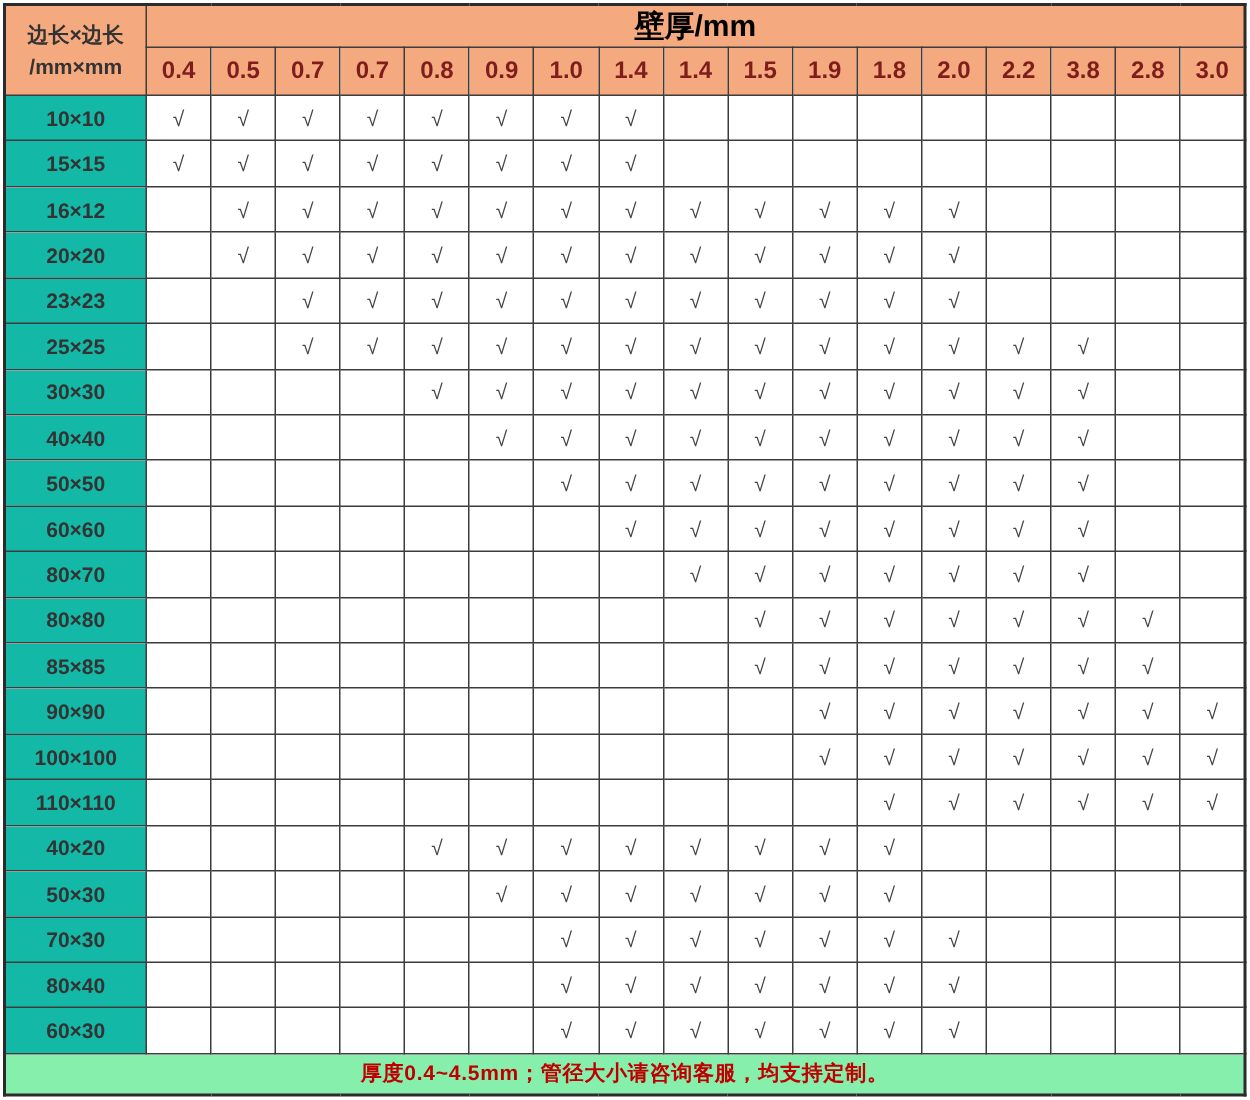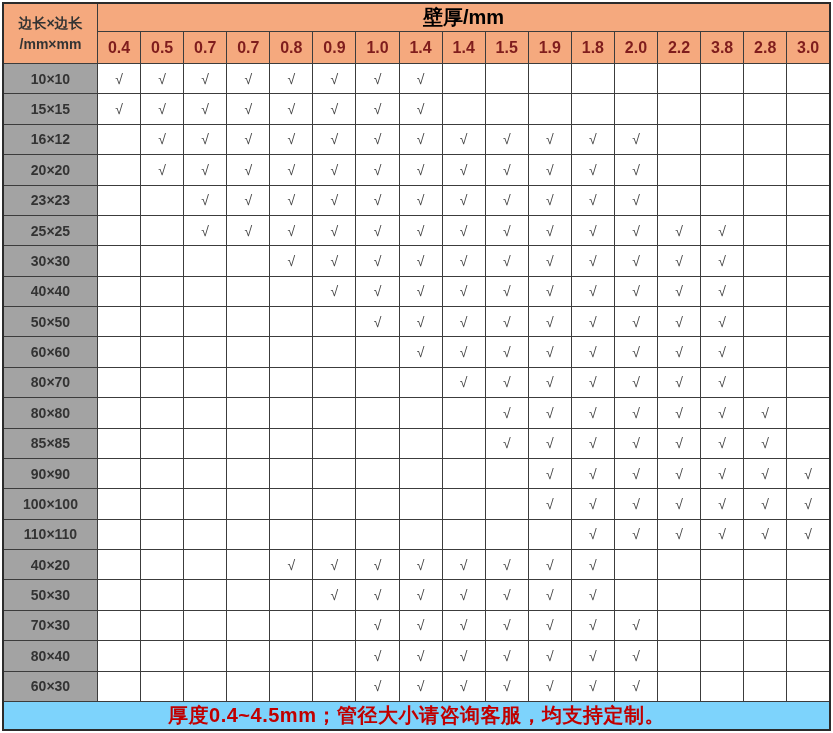--- a/index.html
+++ b/index.html
@@ -50,36 +50,36 @@
   }
   th.col-th {
     background: #f5a97e;
     color: #7f1d1d;
     font-size: 16px;
     font-weight: 700;
     height: 31px;
   }
   
   th.row-label {
-    background: #a3a3a3;
+    background: #14b8a6;
     color: #333333;
     font-size: 14px;
     font-weight: 700;
   }
   td.cell {
     background: #ffffff;
     color: #454545;
     font-size: 14px;
     font-weight: 400;
   }
   
   td.footnote {
-    background: #7dd3fc;
+    background: #86efac;
     color: #c00000;
-    font-size: 20px;
+    font-size: 14px;
     font-weight: 700;
     height: 26px;
     letter-spacing: 0.5px;
   }
 </style>
 </head>
 <body>
 
 <div class="sheet">
   <table class="spec">

